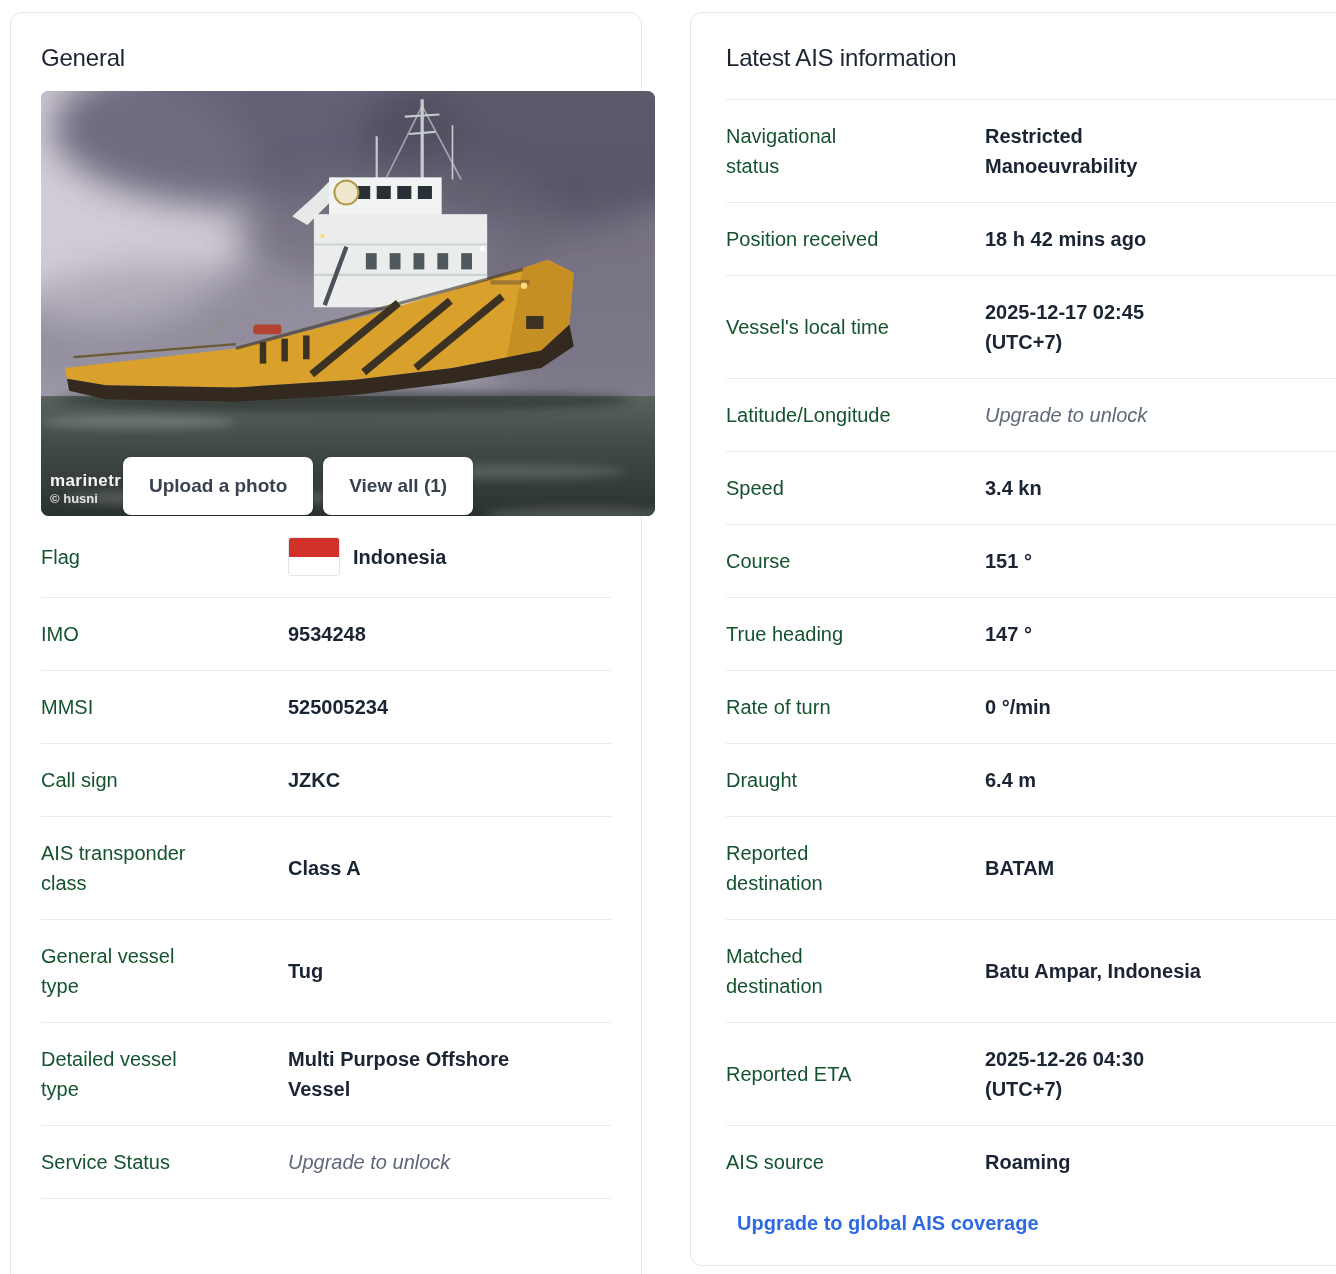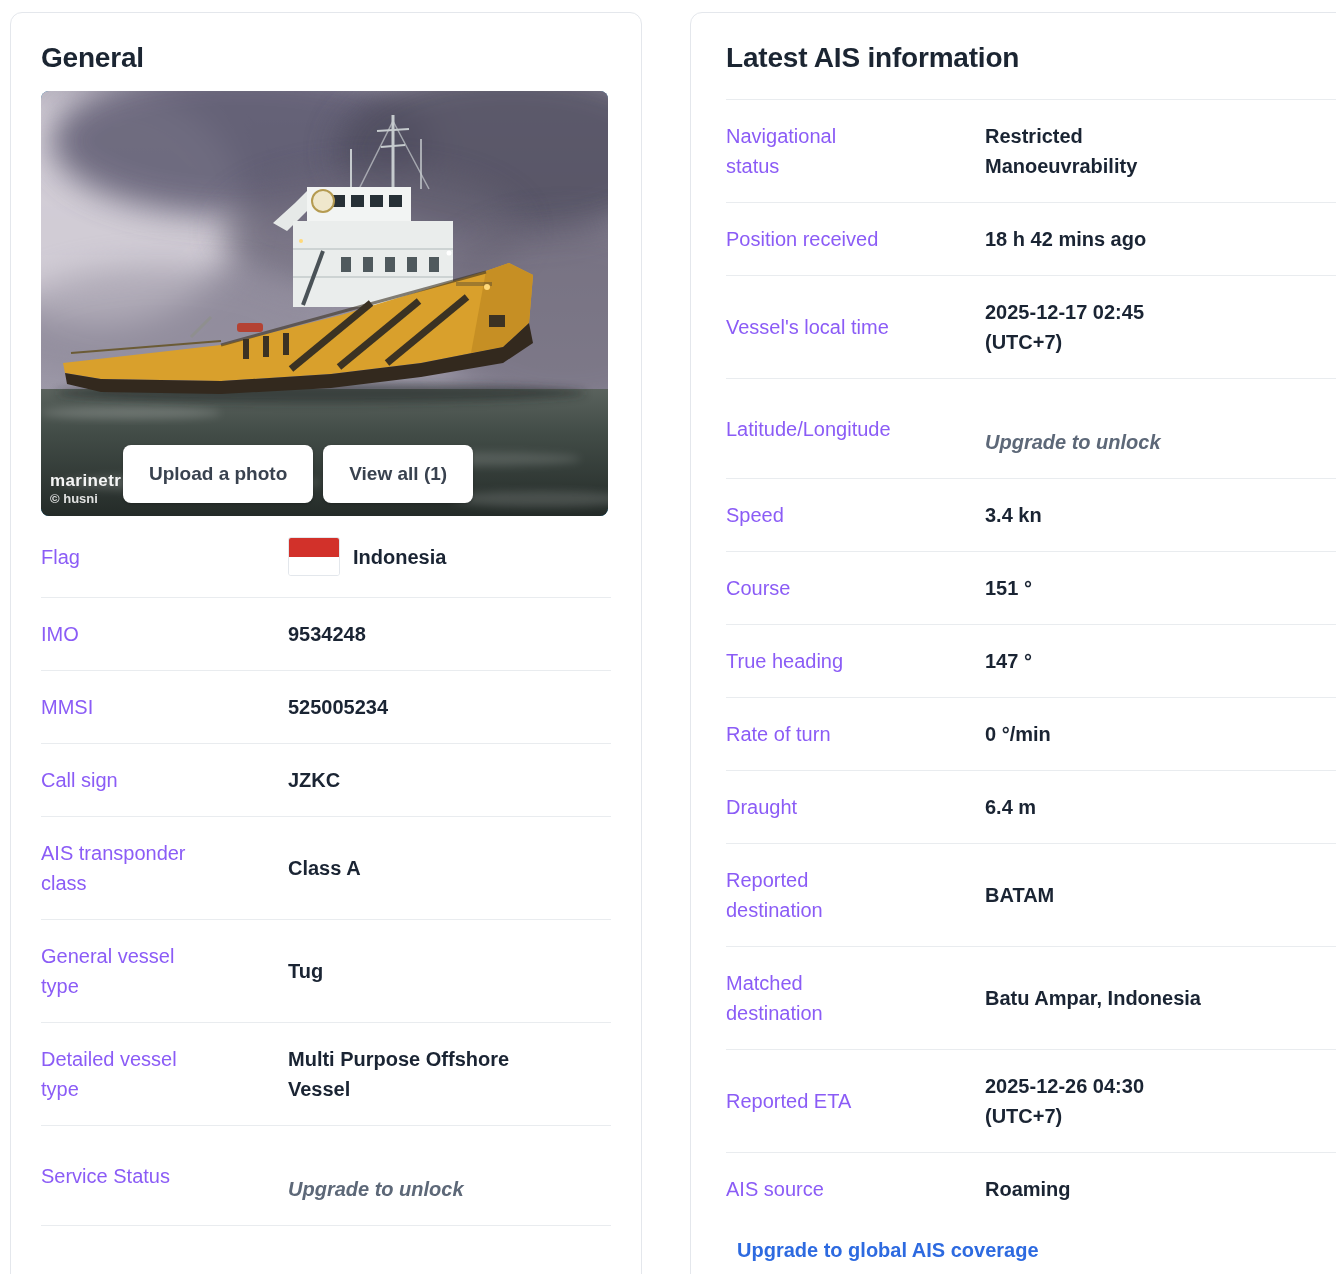--- a/index.html
+++ b/index.html
@@ -2,49 +2,49 @@
 <html><head>
 <meta charset="utf-8">
 <style>
   * { margin:0; padding:0; box-sizing:border-box; }
   html,body { width:1336px; height:1274px; overflow:hidden; background:#ffffff;
     font-family:"Liberation Sans", sans-serif; color:#1a2433; }
   .page { position:relative; width:1336px; height:1274px; }
 
   .card { position:absolute; top:12px; background:#fff; border:1px solid #e4e7ec;
     border-radius:12px; }
-  .card h2 { font-size:28px; line-height:30px; font-weight:700; color:#1b2532;
+  .card h2 { font-size:24px; line-height:30px; font-weight:400; color:#1b2532;
     letter-spacing:-0.2px; }
 
   .card-general { left:10px; width:632px; height:1320px; padding:30px 30px 0 30px; }
   .card-ais     { left:690px; width:732px; padding:30px 35px 20px 35px; }
 
   
-  .photo { position:relative; width:567px; height:425px; margin-top:18px;
+  .photo { position:relative; width:614px; height:425px; margin-top:18px;
     border-radius:8px; overflow:hidden; background:#0369a1; }
   .photo svg { display:block; width:100%; height:100%; }
-  .photo-buttons { position:absolute; left:82px; bottom:13px; display:flex; gap:10px; }
+  .photo-buttons { position:absolute; left:82px; bottom:1px; display:flex; gap:10px; }
   .pbtn { height:58px; padding:0 26px; background:#fff; border:none; border-radius:8px;
     font-family:"Liberation Sans", sans-serif; font-size:19px; font-weight:700;
     color:#39424f; cursor:pointer; box-shadow:0 1px 3px rgba(0,0,0,.25); }
   .wm { position:absolute; left:9px; bottom:10px; color:#fff; }
   .wm-brand { font-size:17px; font-weight:700; letter-spacing:.4px; opacity:.95; }
   .wm-credit { font-size:13px; opacity:.85; margin-top:0;font-weight:bold; }
 
   
   .rows .row { display:grid; border-bottom:1px solid #e9ecef; padding:21px 0;
     align-items:center; }
   .card-general .row { grid-template-columns:247px 1fr; }
   .card-ais .row     { grid-template-columns:259px 1fr; }
-  .row-label { font-size:20px; line-height:30px; color:#8b5cf6; max-width:166px; }
+  .row-label { font-size:20px; line-height:30px; color:#14532d; max-width:166px; }
   .row-value-wrap { display:flex; align-items:center; }
   .row-value { font-size:20px; line-height:30px; font-weight:700; color:#1a2433; }
   .card-general .row-value { max-width:240px; }
   .card-ais .row-value { max-width:232px; }
-  .row-value.locked { font-weight:700; font-style:italic; color:#5d6878;margin-top:27px; }
+  .row-value.locked { font-weight:400; font-style:italic; color:#5d6878; }
   #ais-rows .row:last-child { border-bottom:none; }
 
   .title-sep { border-bottom:1px solid #e9ecef; margin-top:26px; }
 
   .flag { width:52px; height:39px; border:1px solid #e3e7ec; border-radius:3px;
     overflow:hidden; display:inline-flex; flex-direction:column; flex-shrink:0;
     margin-right:13px; background:#fff; }
   .flag .fr { flex:1; background:#d2312a; }
   .flag .fw { flex:1; background:#ffffff; }
 

